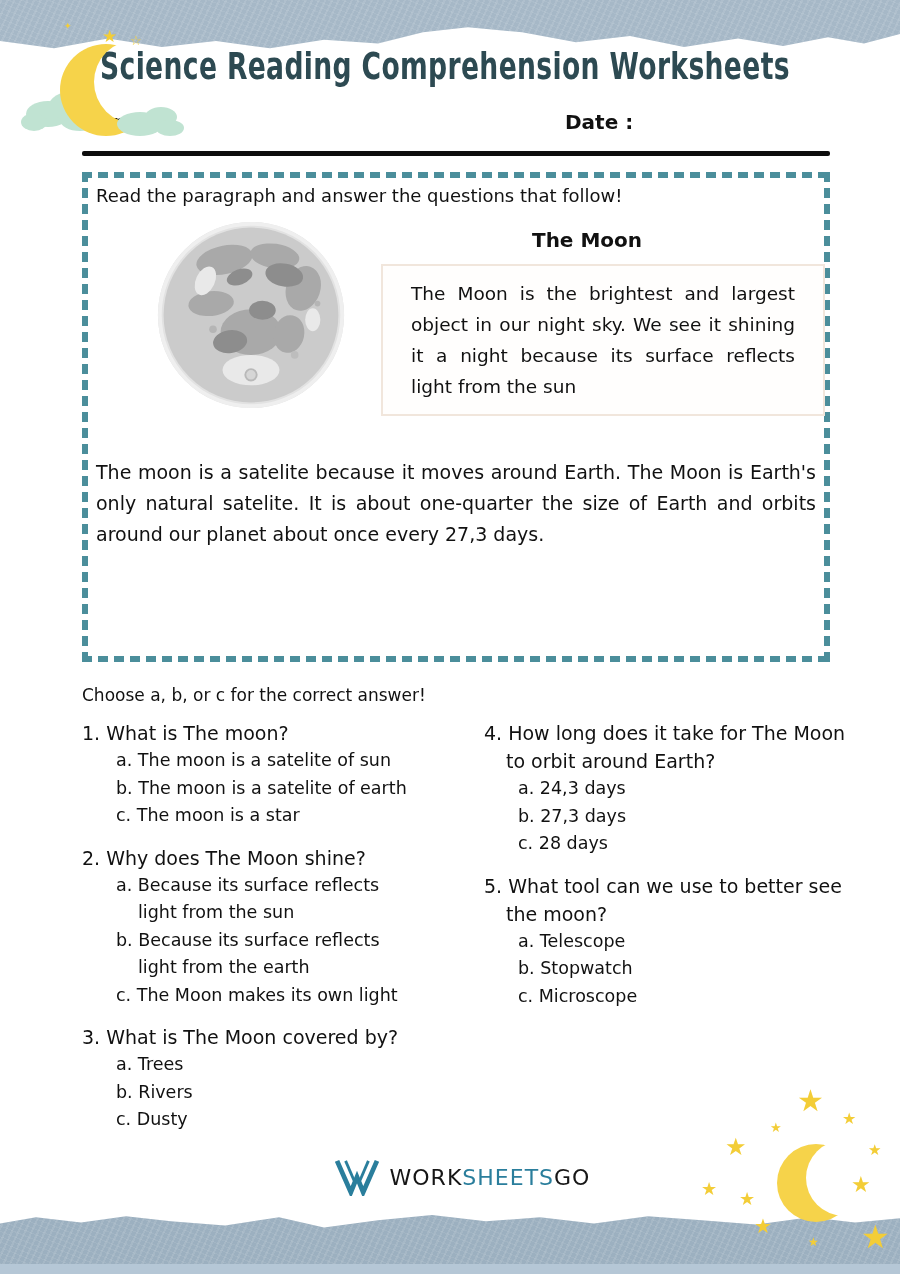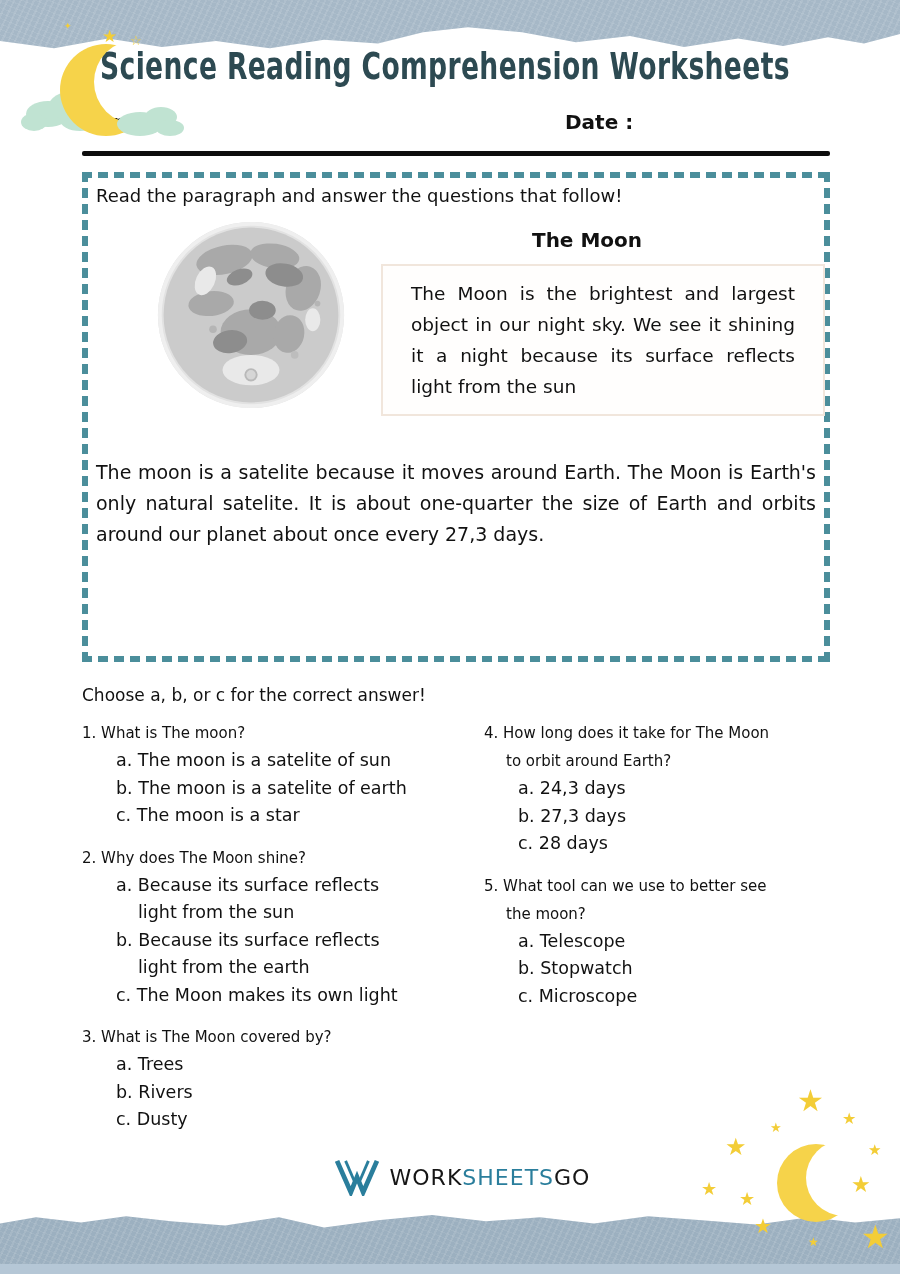--- a/index.html
+++ b/index.html
@@ -70,21 +70,21 @@
   }
   .para{position:absolute; left:14px; width:720px; font-size:19px; line-height:31px; text-align:justify;}
   .para-1{top:250px;margin-top:35px;}
   .para-2{top:374px;}
   
   .quiz-prompt{position:absolute; left:82px; top:685px; z-index:1; font-size:17px;}
   .col{position:absolute; top:719px; z-index:1;}
   .col-left{left:82px; width:392px;}
   .col-right{left:484px; width:390px;}
   .question{margin-bottom:14px;}
-  .q-label{font-size:15px; line-height:28px; padding-left:22px; text-indent:-22px; white-space:pre-line;}
+  .q-label{font-size:19px; line-height:28px; padding-left:22px; text-indent:-22px; white-space:pre-line;}
   .q-option{font-size:17.5px; line-height:27.5px; margin-left:34px; padding-left:22px; text-indent:-22px; white-space:pre-line;}
   
   .logo{position:absolute; left:12px; top:1158px; width:900px; display:flex; justify-content:center; align-items:center; gap:10px; z-index:1;}
   .logo-text{font-size:22px; font-weight:normal; letter-spacing:1px; color:#161616; white-space:nowrap;}
   .logo-text .sheets{color:var(--logo-teal);}
   
   .corner-illustration{position:absolute; right:0; bottom:0; width:225px; height:200px; z-index:2;}
   .corner-illustration .star{position:absolute; color:var(--star-yellow); line-height:1;}
   .crescent-corner{position:absolute; left:99px; top:54px;}
 </style>

